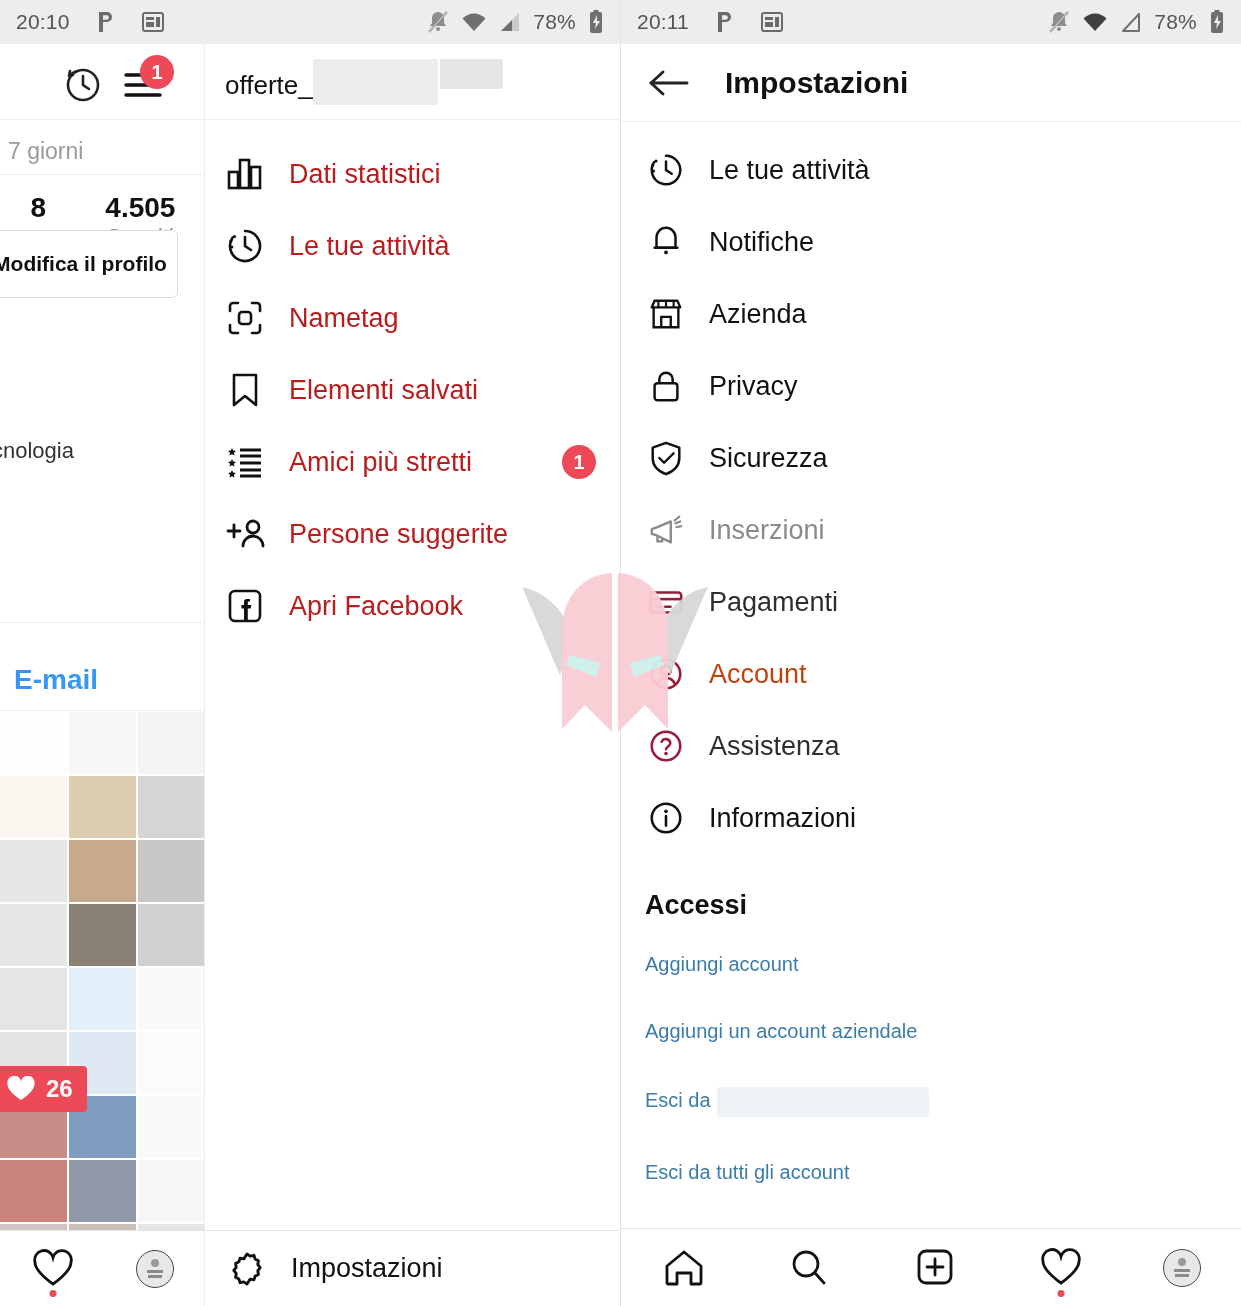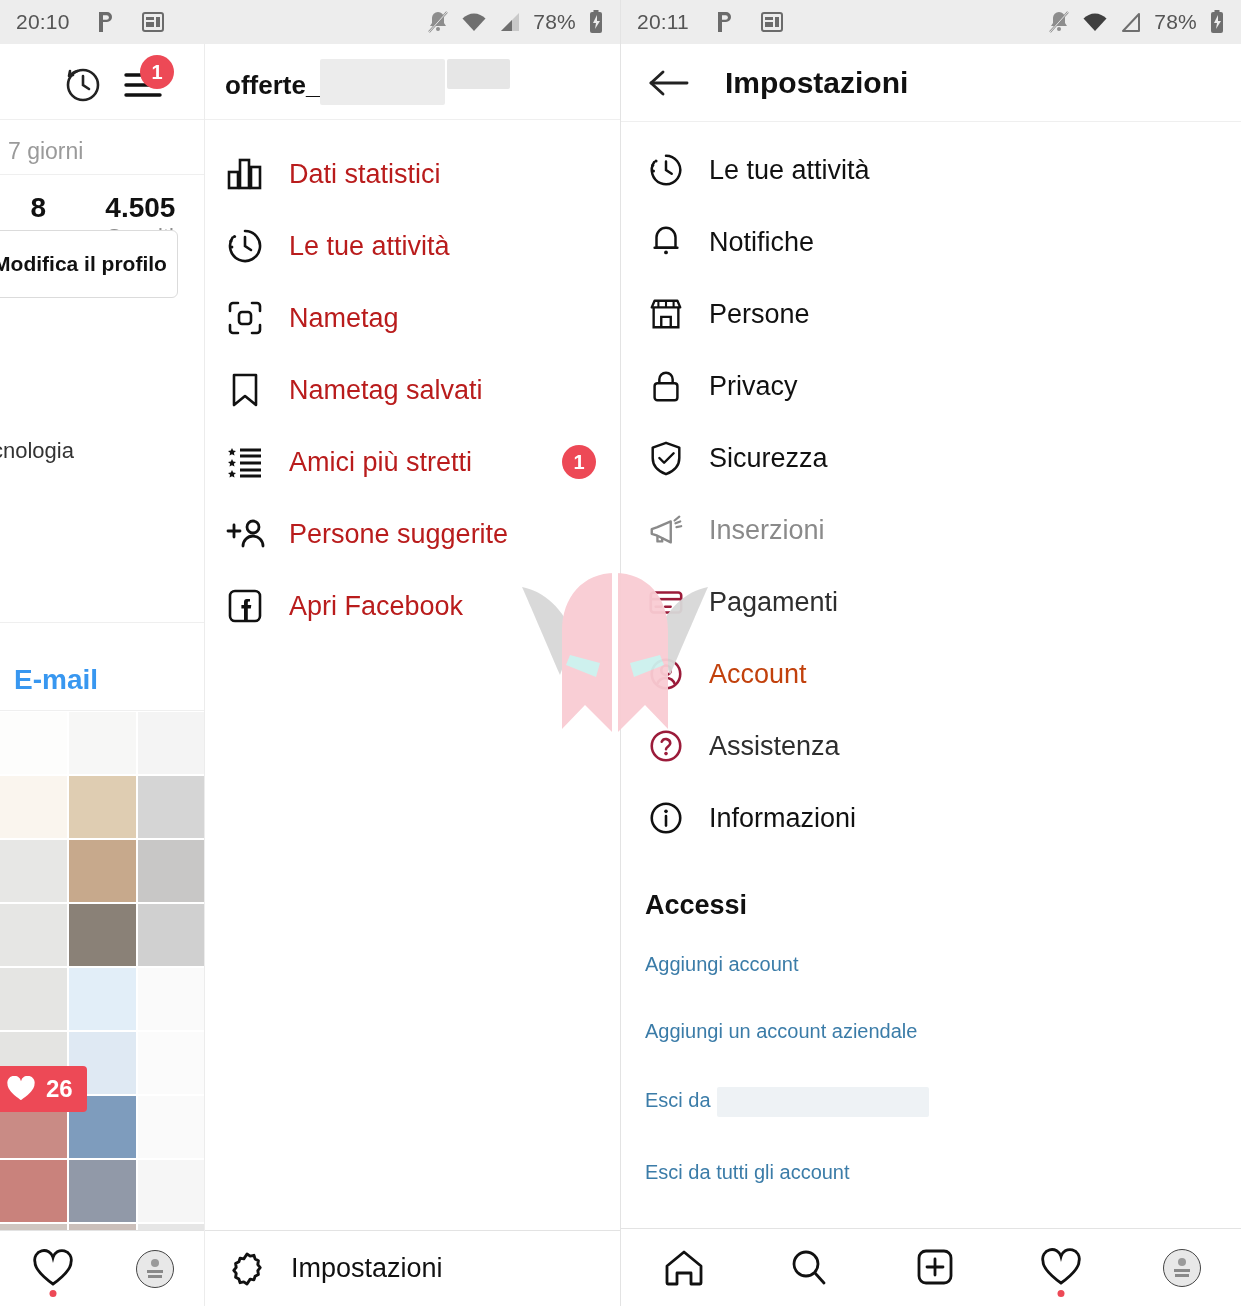--- a/index.html
+++ b/index.html
@@ -82,21 +82,21 @@
 
   
   .sheet {
     position:absolute; left:205px; top:44px; right:0; bottom:0;
     background:#fff; z-index:3;
   }
   .sheet-head {
     height:76px; display:flex; align-items:center; padding-left:20px;
     border-bottom:1px solid #efefef;
   }
-  .sheet-head .uname { font-size:26px; font-weight:bold; color:#111;margin-top:8px; }
+  .sheet-head .uname { font-size:26px; font-weight:normal; color:#111;margin-top:8px; }
   .mask { display:inline-block; background:#ececec; border-radius:2px; vertical-align:middle; }
   .mask.m1 { width:125px; height:46px; margin-left:0px; }
   .mask.m2 { width:63px;  height:30px; margin-left:2px; position:relative; top:-8px; background:#e6e6e6; }
 
   .menu-list { padding-top:18px; }
   .menu-item {
     display:flex; align-items:center; height:72px; padding:0 24px 0 20px;
     cursor:pointer;
   }
   .menu-item .mi-icon { width:48px; display:flex; align-items:center; justify-content:flex-start; }
@@ -349,21 +349,21 @@
           </span>
           <span class="mi-label">Nametag</span>
         </div>
 
         <div class="menu-item">
           <span class="mi-icon">
             <svg width="40" height="40" viewBox="0 0 40 40">
                 <path d="M9 5h22v30l-11-9-11 9z" fill="none" stroke="#111" stroke-width="2.6" stroke-linejoin="round"></path>
               </svg>
           </span>
-          <span class="mi-label">Nametag salvati</span>
+          <span class="mi-label">Elementi salvati</span>
         </div>
 
         <div class="menu-item">
           <span class="mi-icon">
             <svg width="40" height="40" viewBox="0 0 40 40">
               <path d="M7 6l1.2 2.6 2.8.3-2.1 1.9.6 2.8L7 12.2l-2.5 1.4.6-2.8L3 8.9l2.8-.3z" fill="#111"></path>
               <path d="M7 17l1.2 2.6 2.8.3-2.1 1.9.6 2.8L7 23.2l-2.5 1.4.6-2.8L3 19.9l2.8-.3z" fill="#111"></path>
               <path d="M7 28l1.2 2.6 2.8.3-2.1 1.9.6 2.8L7 34.2l-2.5 1.4.6-2.8L3 30.9l2.8-.3z" fill="#111"></path>
               <line x1="15" y1="8" x2="36" y2="8" stroke="#111" stroke-width="3"></line>
               <line x1="15" y1="14" x2="36" y2="14" stroke="#111" stroke-width="3"></line>
@@ -501,21 +501,21 @@
         <span class="ri-icon">
           <svg width="38" height="38" viewBox="0 0 40 40">
               <path d="M5 13h30l-3-7H8z" fill="none" stroke="#111" stroke-width="2.5" stroke-linejoin="round"></path>
               <path d="M7 13v21h26V13" fill="none" stroke="#111" stroke-width="2.5"></path>
               <path d="M15 34V23h10v11" fill="none" stroke="#111" stroke-width="2.5"></path>
               <line x1="12" y1="6" x2="12" y2="13" stroke="#111" stroke-width="2.2"></line>
               <line x1="20" y1="6" x2="20" y2="13" stroke="#111" stroke-width="2.2"></line>
               <line x1="28" y1="6" x2="28" y2="13" stroke="#111" stroke-width="2.2"></line>
             </svg>
         </span>
-        <span class="ri-label">Persone</span>
+        <span class="ri-label">Azienda</span>
       </div>
 
       <div class="r-item">
         <span class="ri-icon">
           <svg width="38" height="38" viewBox="0 0 40 40">
               <rect x="8" y="17" width="24" height="18" rx="3" fill="none" stroke="#111" stroke-width="2.6"></rect>
               <path d="M13 17v-4a7 7 0 0 1 14 0v4" fill="none" stroke="#111" stroke-width="2.6"></path>
             </svg>
         </span>
         <span class="ri-label">Privacy</span>

